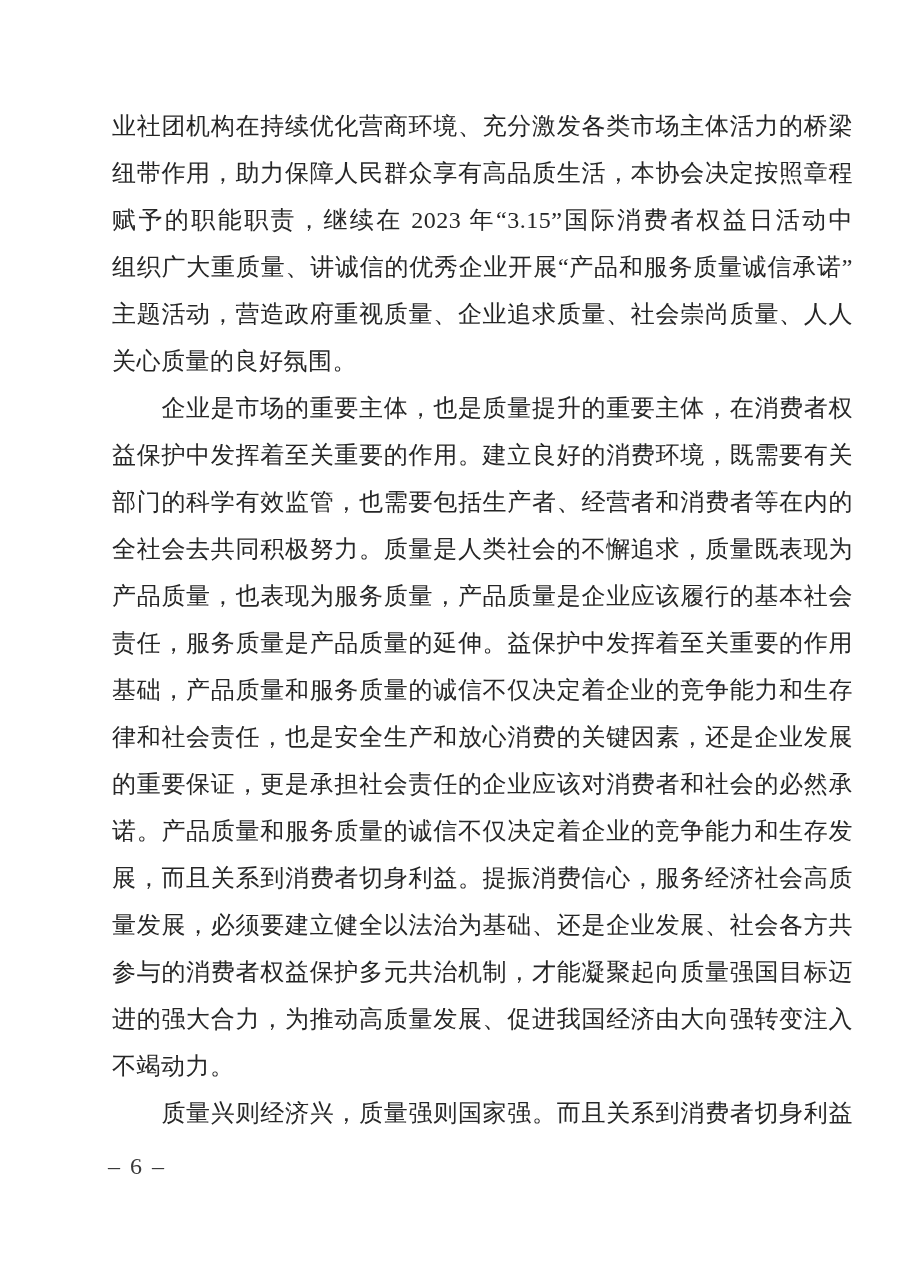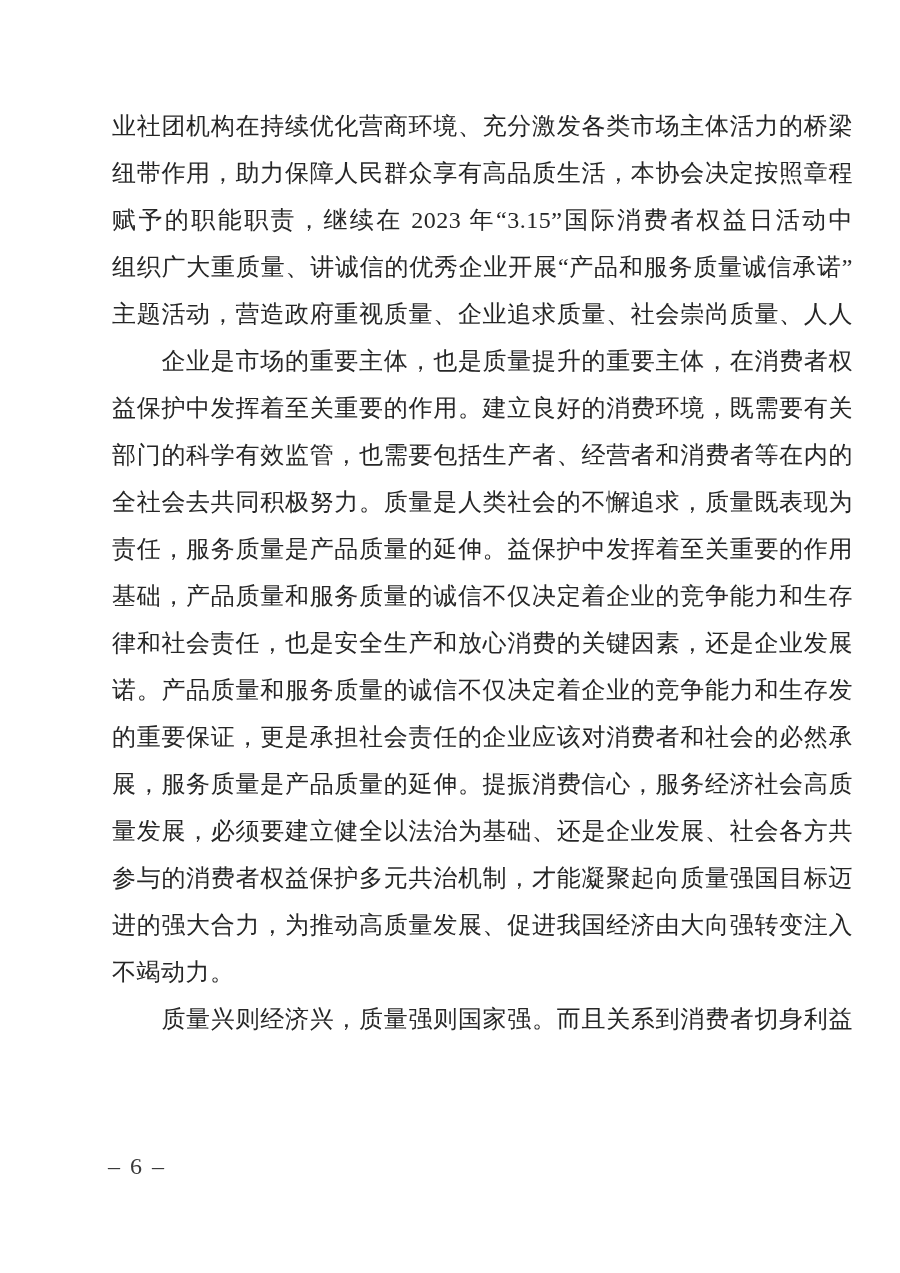--- a/index.html
+++ b/index.html
@@ -50,30 +50,32 @@
 </head>
 <body>
 
 <div class="page">
   <div class="text-block" id="doc-body">
       <div class="text-line">业社团机构在持续优化营商环境、充分激发各类市场主体活力的桥梁</div>
       <div class="text-line">纽带作用，助力保障人民群众享有高品质生活，本协会决定按照章程</div>
       <div class="text-line">赋予的职能职责，继续在 2023 年“3.15”国际消费者权益日活动中</div>
       <div class="text-line">组织广大重质量、讲诚信的优秀企业开展“产品和服务质量诚信承诺”</div>
       <div class="text-line">主题活动，营造政府重视质量、企业追求质量、社会崇尚质量、人人</div>
+      <div class="text-line short">关心质量的良好氛围。</div>
       <div class="text-line">　　企业是市场的重要主体，也是质量提升的重要主体，在消费者权</div>
       <div class="text-line">益保护中发挥着至关重要的作用。建立良好的消费环境，既需要有关</div>
       <div class="text-line">部门的科学有效监管，也需要包括生产者、经营者和消费者等在内的</div>
       <div class="text-line">全社会去共同积极努力。质量是人类社会的不懈追求，质量既表现为</div>
+      <div class="text-line">产品质量，也表现为服务质量，产品质量是企业应该履行的基本社会</div>
       <div class="text-line">责任，服务质量是产品质量的延伸。益保护中发挥着至关重要的作用</div>
       <div class="text-line">基础，产品质量和服务质量的诚信不仅决定着企业的竞争能力和生存发</div>
       <div class="text-line">律和社会责任，也是安全生产和放心消费的关键因素，还是企业发展</div>
+      <div class="text-line">的重要保证，更是承担社会责任的企业应该对消费者和社会的必然承</div>
       <div class="text-line">诺。产品质量和服务质量的诚信不仅决定着企业的竞争能力和生存发</div>
-      <div class="text-line">的重要保证，更是承担社会责任的企业应该对消费者和社会的必然承</div>
-      <div class="text-line">展，服务质量是产品质量的延伸。提振消费信心，服务经济社会高质</div>
+      <div class="text-line">展，而且关系到消费者切身利益。提振消费信心，服务经济社会高质</div>
       <div class="text-line">量发展，必须要建立健全以法治为基础、还是企业发展、社会各方共同</div>
       <div class="text-line">参与的消费者权益保护多元共治机制，才能凝聚起向质量强国目标迈</div>
       <div class="text-line">进的强大合力，为推动高质量发展、促进我国经济由大向强转变注入</div>
       <div class="text-line short">不竭动力。</div>
       <div class="text-line">　　质量兴则经济兴，质量强则国家强。而且关系到消费者切身利益</div>
     </div>
   <div class="footer">– 6 –</div>
 </div>
 
 </body></html>

